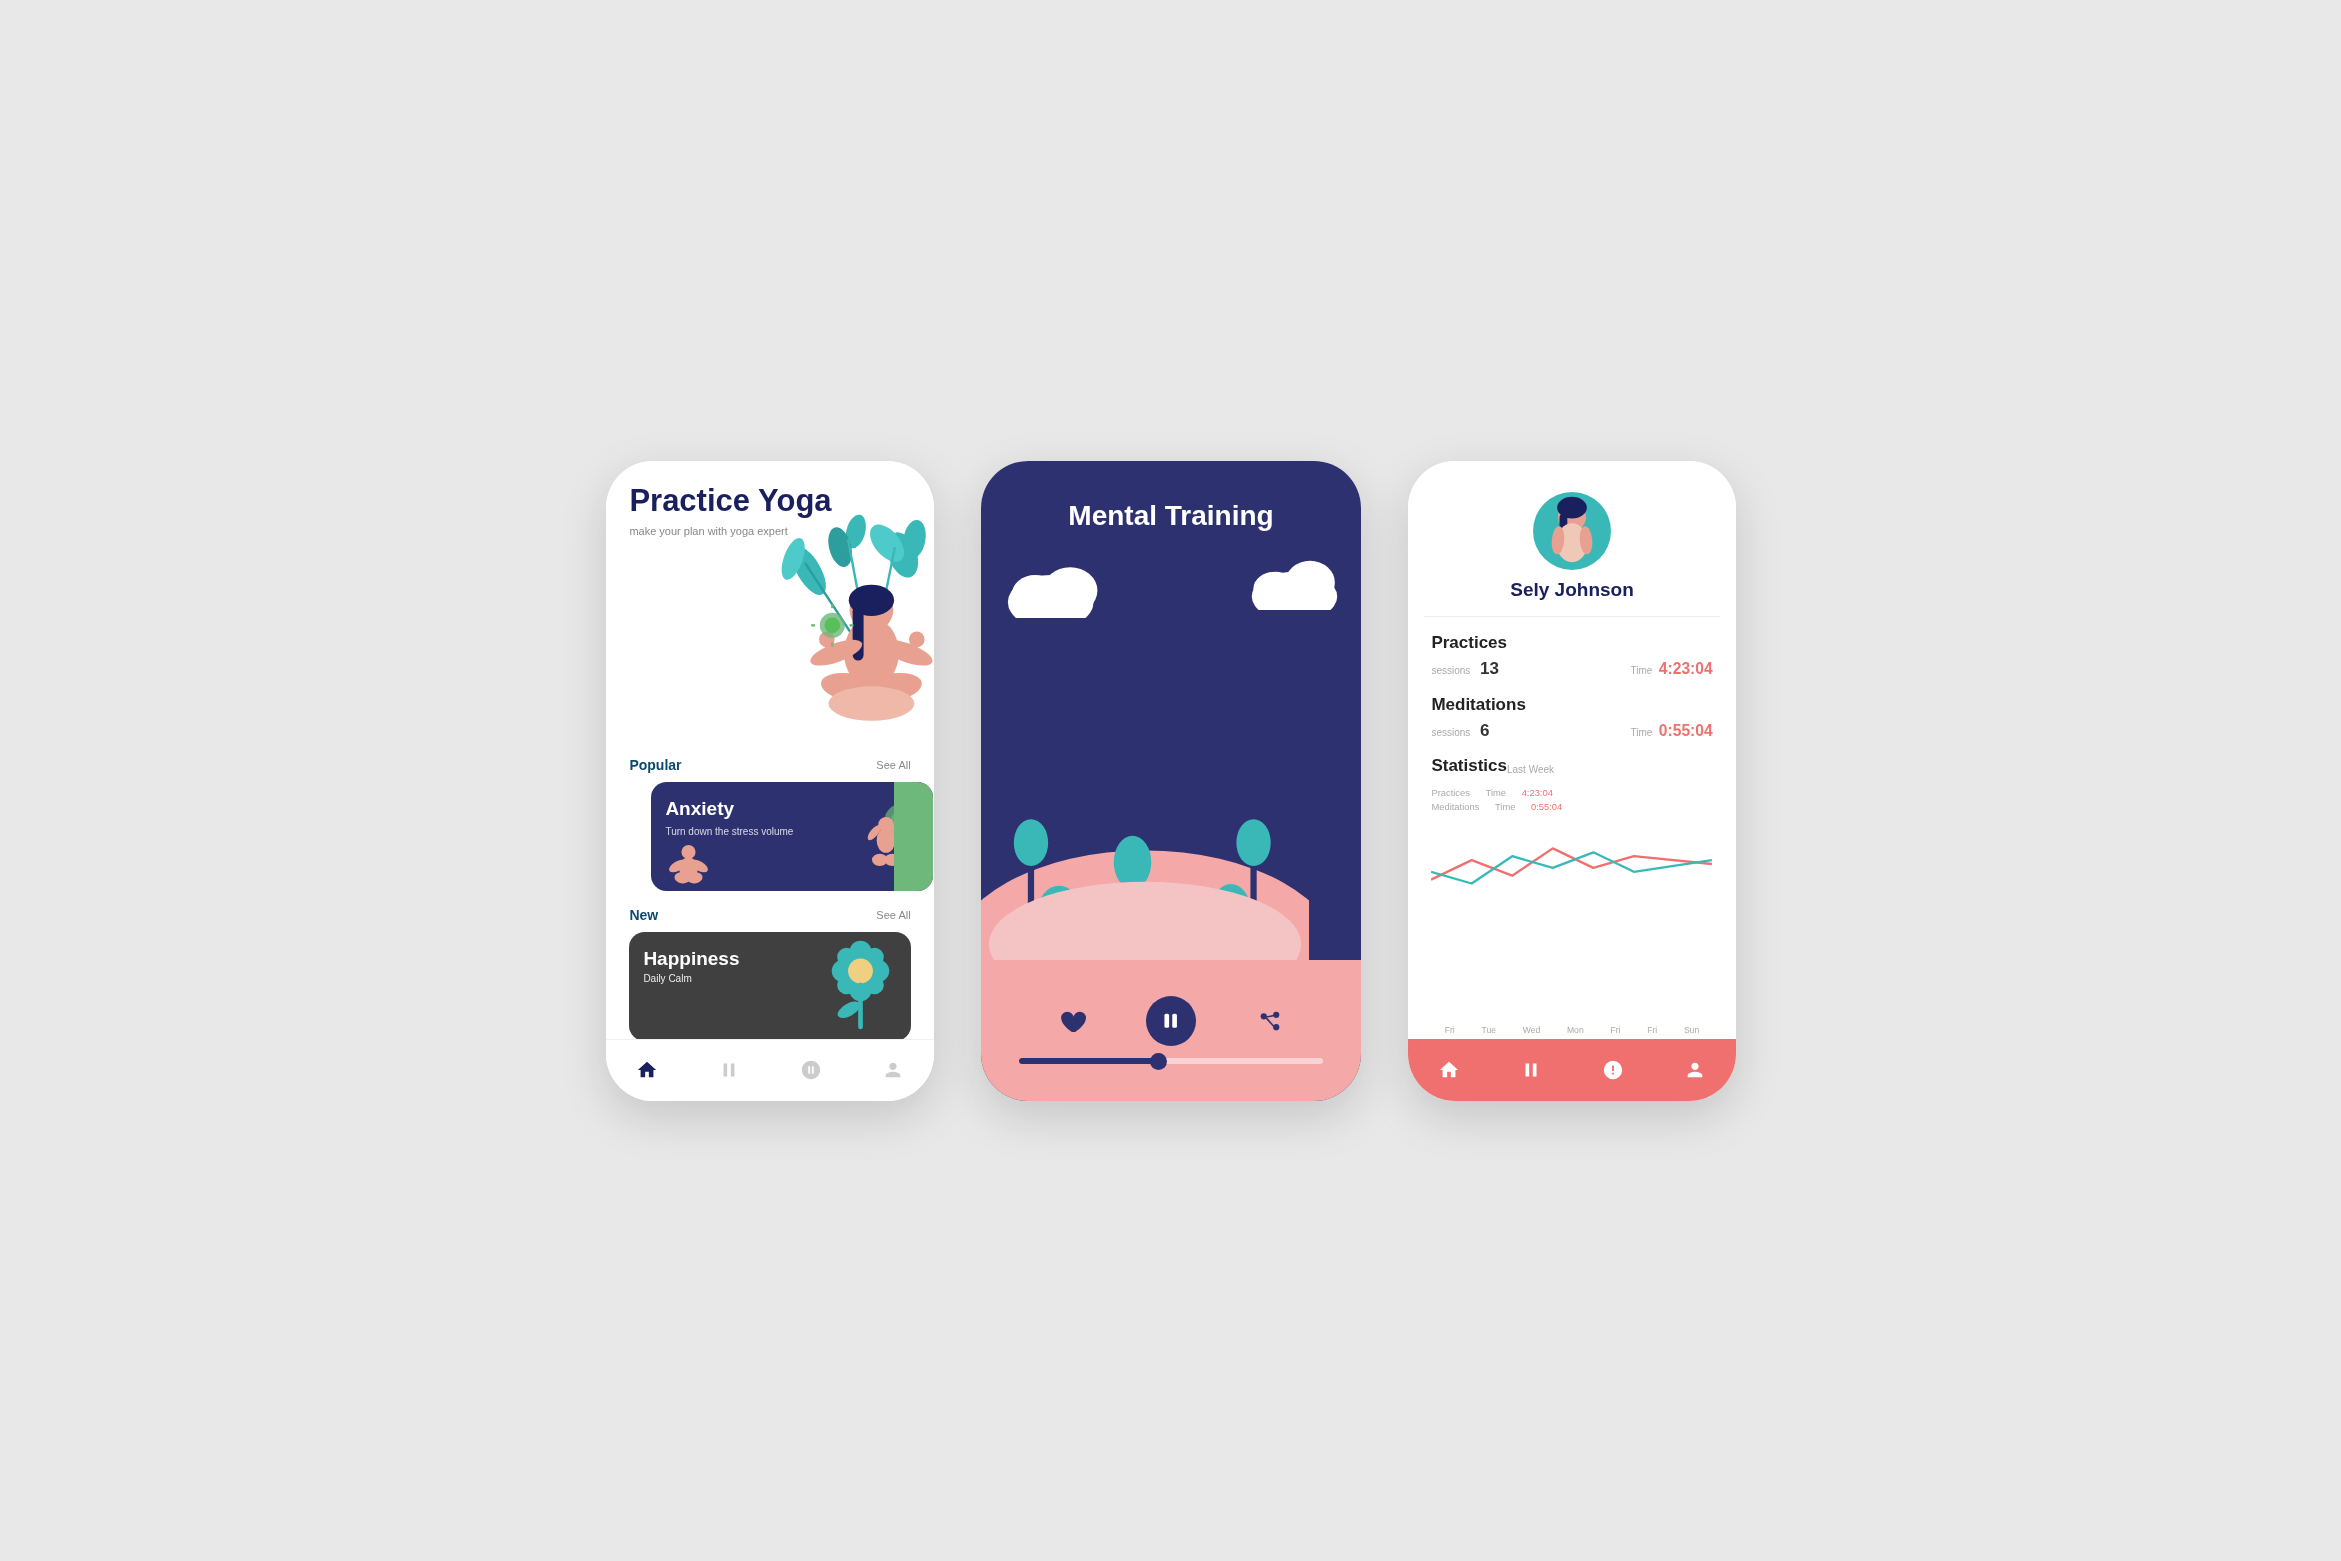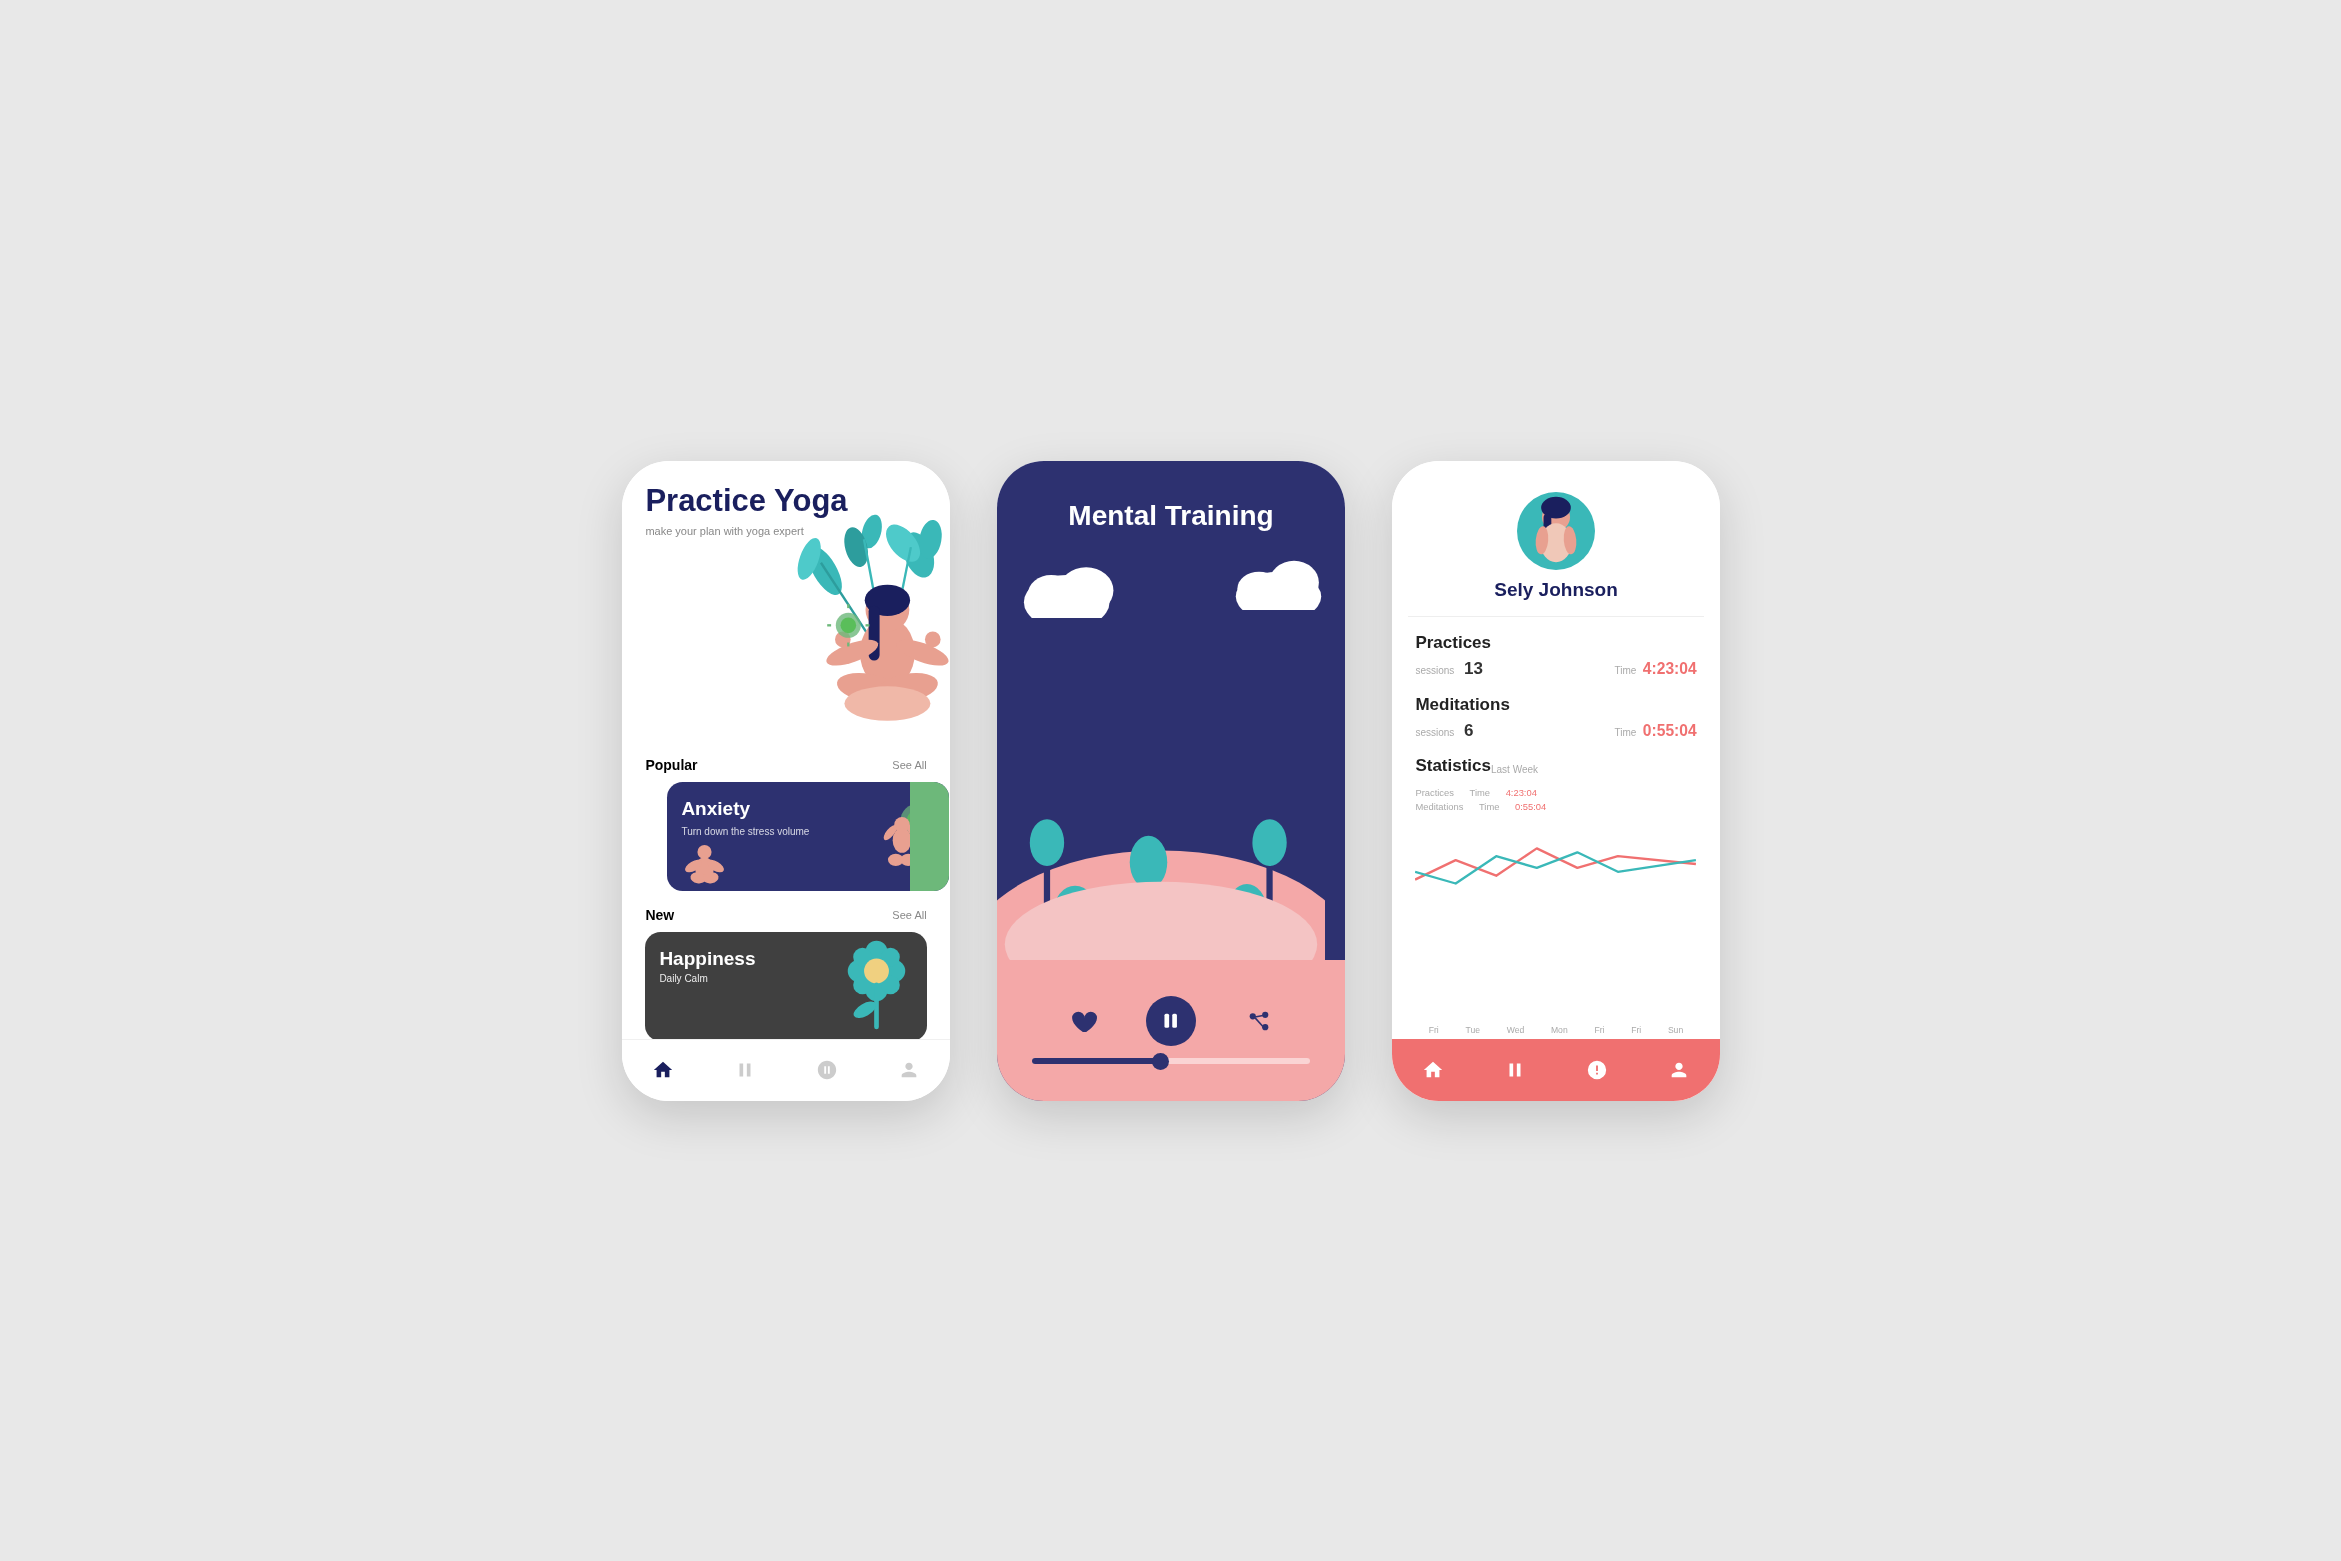--- a/index.html
+++ b/index.html
@@ -21,21 +21,21 @@
 
     
     .phone {
       background: white;
       border-radius: 47px;
       overflow: hidden;
       box-shadow: 0 15.6px 47px rgba(0,0,0,0.15);
       position: relative;
     }
     .phone-1 { width: 328px; height: 640px; }
-    .phone-2 { width: 348px; height: 640px; }
+    .phone-2 { width: 380px; height: 640px; }
     .phone-3 { width: 328px; height: 640px; }
 
     
     .phone-1 .hero {
       width: 100%;
       height: 281px;
       background: white;
       position: relative;
       overflow: hidden;
       padding: 23.4px 23.4px 0;
@@ -69,21 +69,21 @@
     }
     .section-header {
       display: flex;
       justify-content: space-between;
       align-items: center;
       margin-bottom: 9.4px;
     }
     .section-title {
       font-size: 14px;
       font-weight: 700;
-      color: #000000;
+      color: #0c4a6e;
     }
     .see-all {
       font-size: 11px;
       color: #888;
     }
     
     .anxiety-card {
       width: 100%;
       height: 109px;
       background: #2d3170;

